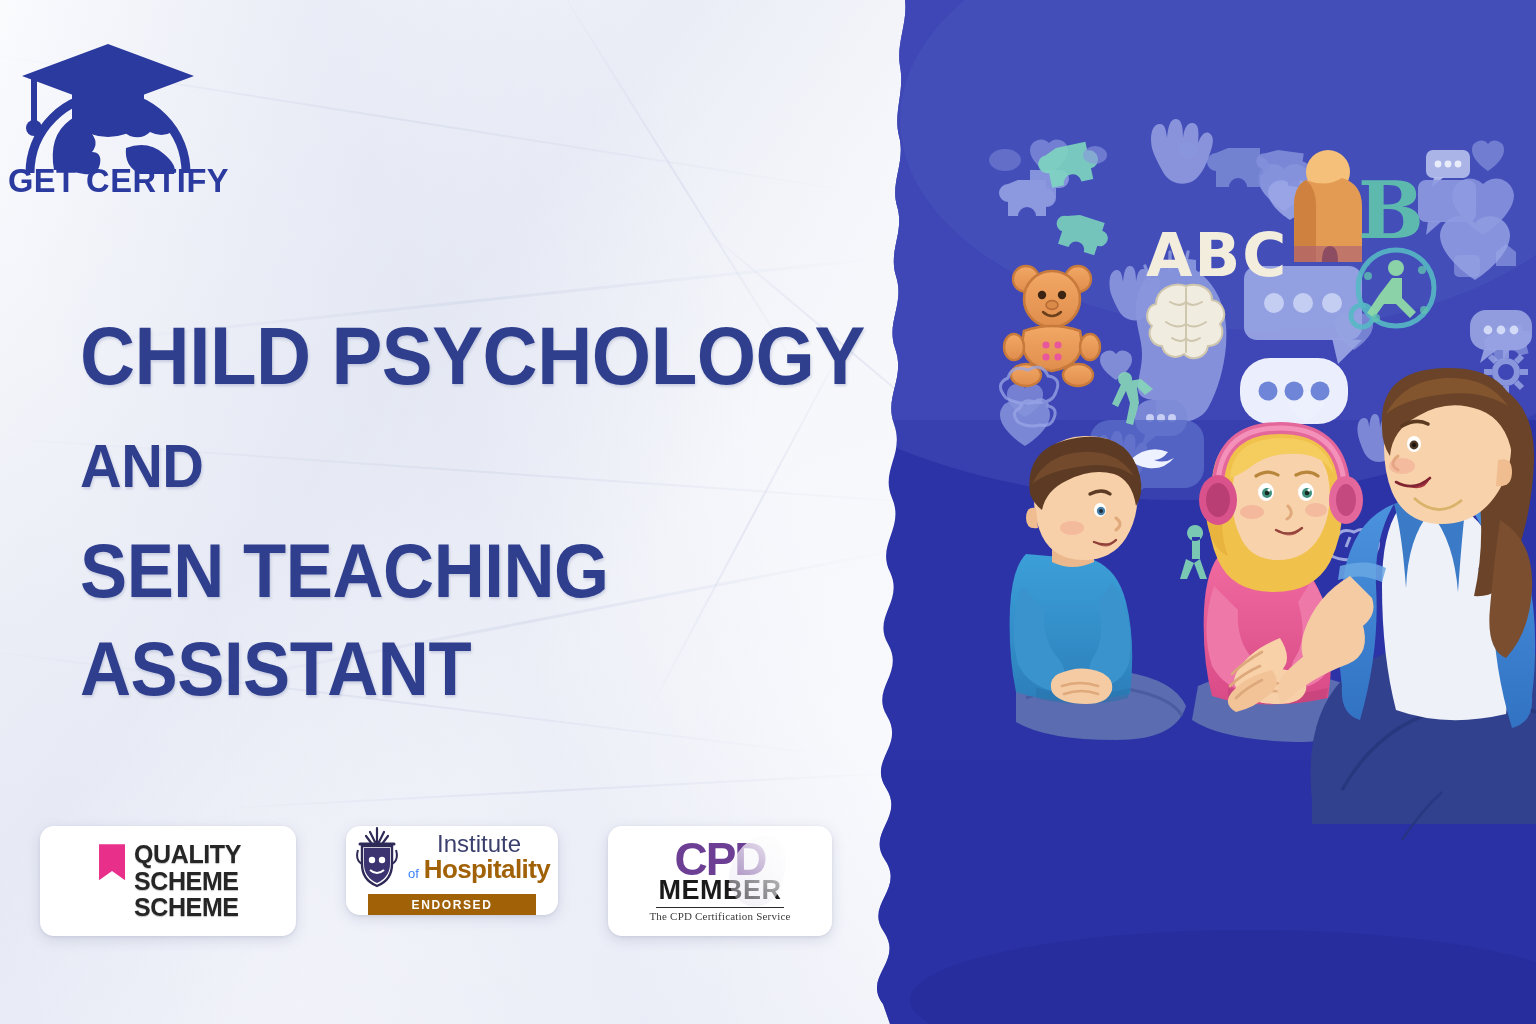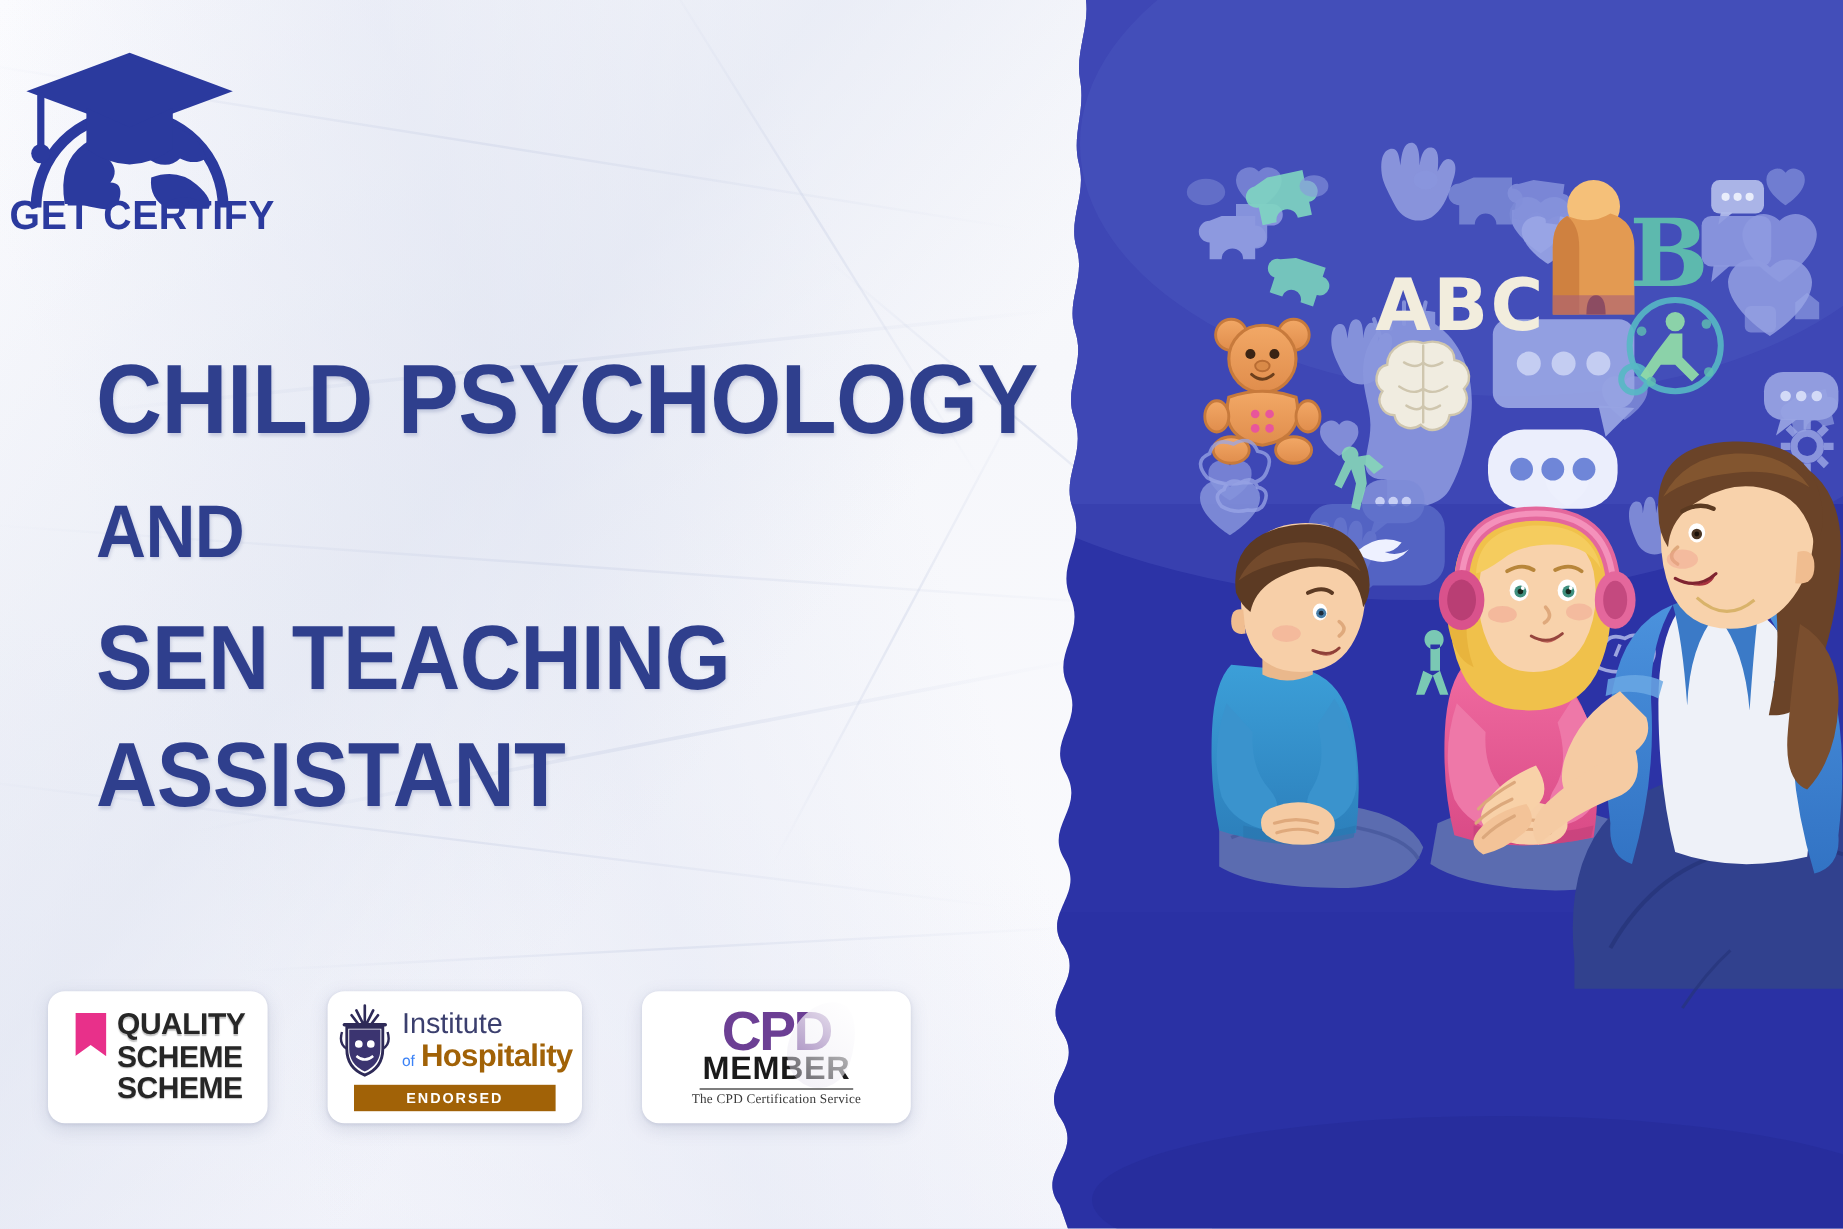--- a/index.html
+++ b/index.html
@@ -34,21 +34,21 @@
   .blue-wrap {
     position:absolute; left:0; top:0; width:1536px; height:1024px;
   }
 
   .abc {
     position:absolute; font-family:"DejaVu Sans", sans-serif;
     font-weight:700; color:#f2eddd; letter-spacing:2px;
   }
 
   
-  .title-block { position:absolute; left:80px; top:296px; }
+  .title-block { position:absolute; left:80px; top:318px; }
   .tline {
     font-family:"Liberation Sans Narrow","Liberation Sans", sans-serif;
     font-weight:700;
     color:#2f3f8d;
     letter-spacing:-0.5px;
     line-height:.92;
     text-shadow:1px 2px 3px rgba(70,80,140,.22);
     white-space:nowrap;
     transform:scaleX(.93);
     transform-origin:left center;
@@ -68,22 +68,22 @@
   }
 
   
   .badges { position:absolute; left:40px; top:826px; display:flex; gap:50px; }
   .badge-card {
     background:#fff; border-radius:14px;
     box-shadow:0 4px 14px rgba(90,100,140,.18), 0 1px 3px rgba(90,100,140,.14);
     display:flex; align-items:center; justify-content:center;
     position:relative; overflow:hidden;
   }
-  .badge-qls { width:183px; height:110px; }
-  .badge-ioh { width:212px; height:110px; }
+  .badge-qls { width:256px; height:110px; }
+  .badge-ioh { width:212px; height:89px;text-align:center; }
   .badge-cpd { width:224px; height:110px; }
 
   .qls-inner { display:flex; align-items:flex-start; gap:9px; padding-left:4px; }
   .ribbon {
     width:26px; height:36px; background:#e8308a; flex:0 0 auto; margin-top:3px;
     clip-path:polygon(0 0,100% 0,100% 100%,50% 74%,0 100%);
   }
   .qls-text {
     font-family:"Liberation Sans", sans-serif; font-weight:700;
     font-size:25px; line-height:1.06; color:#262626; letter-spacing:-.4px;

